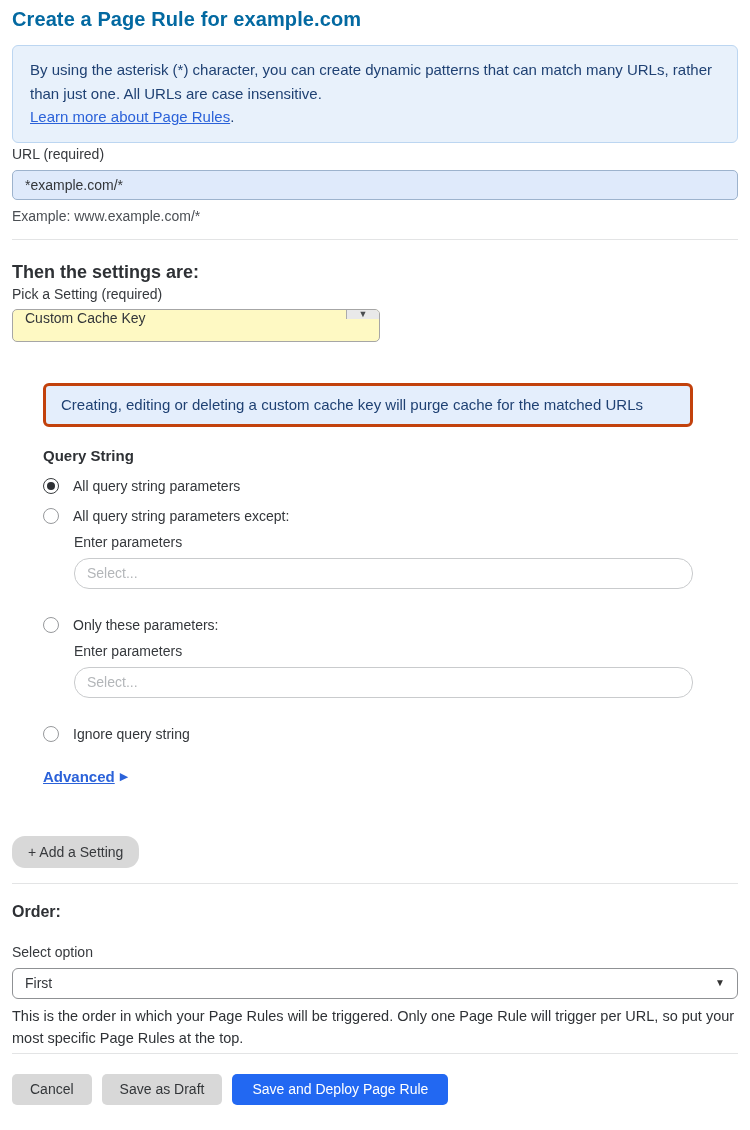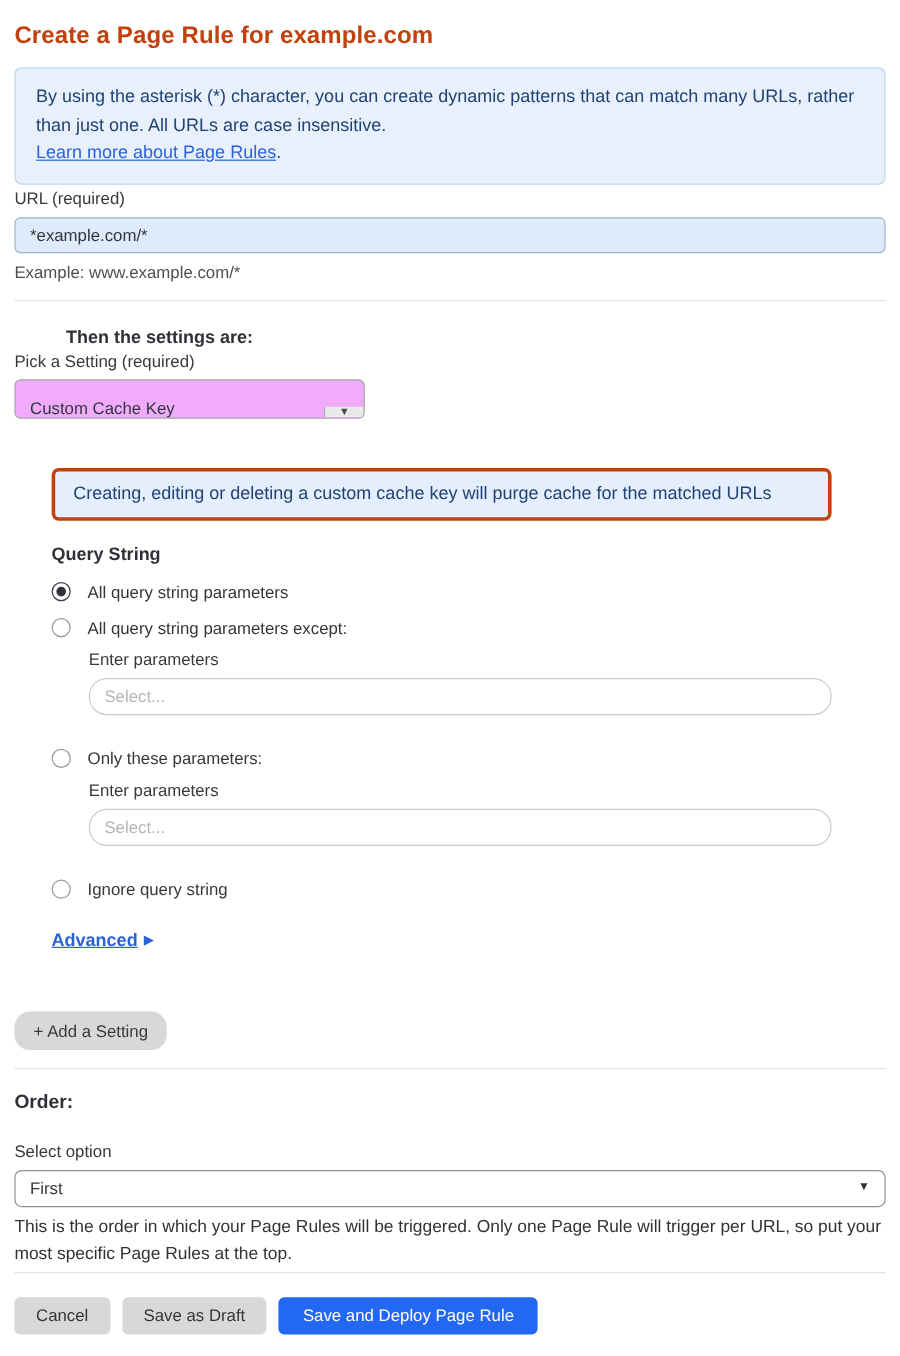--- a/index.html
+++ b/index.html
@@ -1,42 +1,42 @@
 <!DOCTYPE html>
 <html><head>
 <meta charset="utf-8">
 <style>
   * { margin:0; padding:0; box-sizing:border-box; }
   html,body { width:750px; height:1130px; background:#ffffff; overflow:hidden; }
   body { font-family:"Liberation Sans","DejaVu Sans",sans-serif; color:#33363a; }
   .pad { padding-left:12px; padding-right:12px; }
 
-  .page-title { font-size:20px; font-weight:bold; color:#c2410c; margin-top:19px; letter-spacing:.1px; }
+  .page-title { font-size:20px; font-weight:bold; color:#0369a1; margin-top:8px; letter-spacing:.1px; }
 
   .info-box {
     margin-top:14px; background:#e8f1fb; border:1px solid #bcd6f1; border-radius:6px;
     padding:12px 17px 13px; color:#1f4173; font-size:15px; line-height:23.5px;
   }
   .info-box .info-heading { font-weight:bold; }
   .info-link { color:#2b62d9; text-decoration:underline; cursor:pointer; }
 
   .field-label { font-size:14px; color:#36393d; margin-top:3px; }
   .url-input {
     margin-top:8px; width:726px; height:30px; background:#dfeafb; border:1px solid #9db3cd;
     border-radius:5px; font-size:14px; color:#33363a; padding:0 12px;
     font-family:"Liberation Sans",sans-serif; outline:none;
   }
   .helper-text { font-size:14px; color:#4b4f54; margin-top:8px; }
 
   hr.divider { border:none; border-top:1px solid #e3e4e5; margin-top:15px; }
 
-  .section-heading { font-size:15px; font-weight:bold; color:#2e3135; margin-top:22px;margin-left:43px; }
+  .section-heading { font-size:18px; font-weight:bold; color:#2e3135; margin-top:22px; }
 
-  .setting-select { margin-top:7px; width:292px; height:33px; border:1px solid #a6a6a6; border-radius:5px;
-    display:flex; align-items:flex-end; overflow:hidden; background:#f0abfc; cursor:pointer; }
+  .setting-select { margin-top:7px; width:368px; height:33px; border:1px solid #a6a6a6; border-radius:5px;
+    display:flex; align-items:flex-start; overflow:hidden; background:#fef9c3; cursor:pointer; }
   .setting-select .value { flex:1; display:flex; align-items:center; padding-left:12px; font-size:14px; color:#33363a; }
   .setting-select .caret-btn { width:33px; background:#e9e9e9; border-left:1px solid #ababab;
     display:flex; align-items:center; justify-content:center; }
   .caret-down { font-size:9px; color:#4a4d50; line-height:1; }
 
   .setting-body { margin-left:31px; }
 
   .notice-box { margin-top:41px; width:650px; background:#e4eefc; border:3px solid #c2410c; border-radius:6px;
     padding:9px 15px; font-size:15px; color:#1f4173; line-height:20px; }
 

